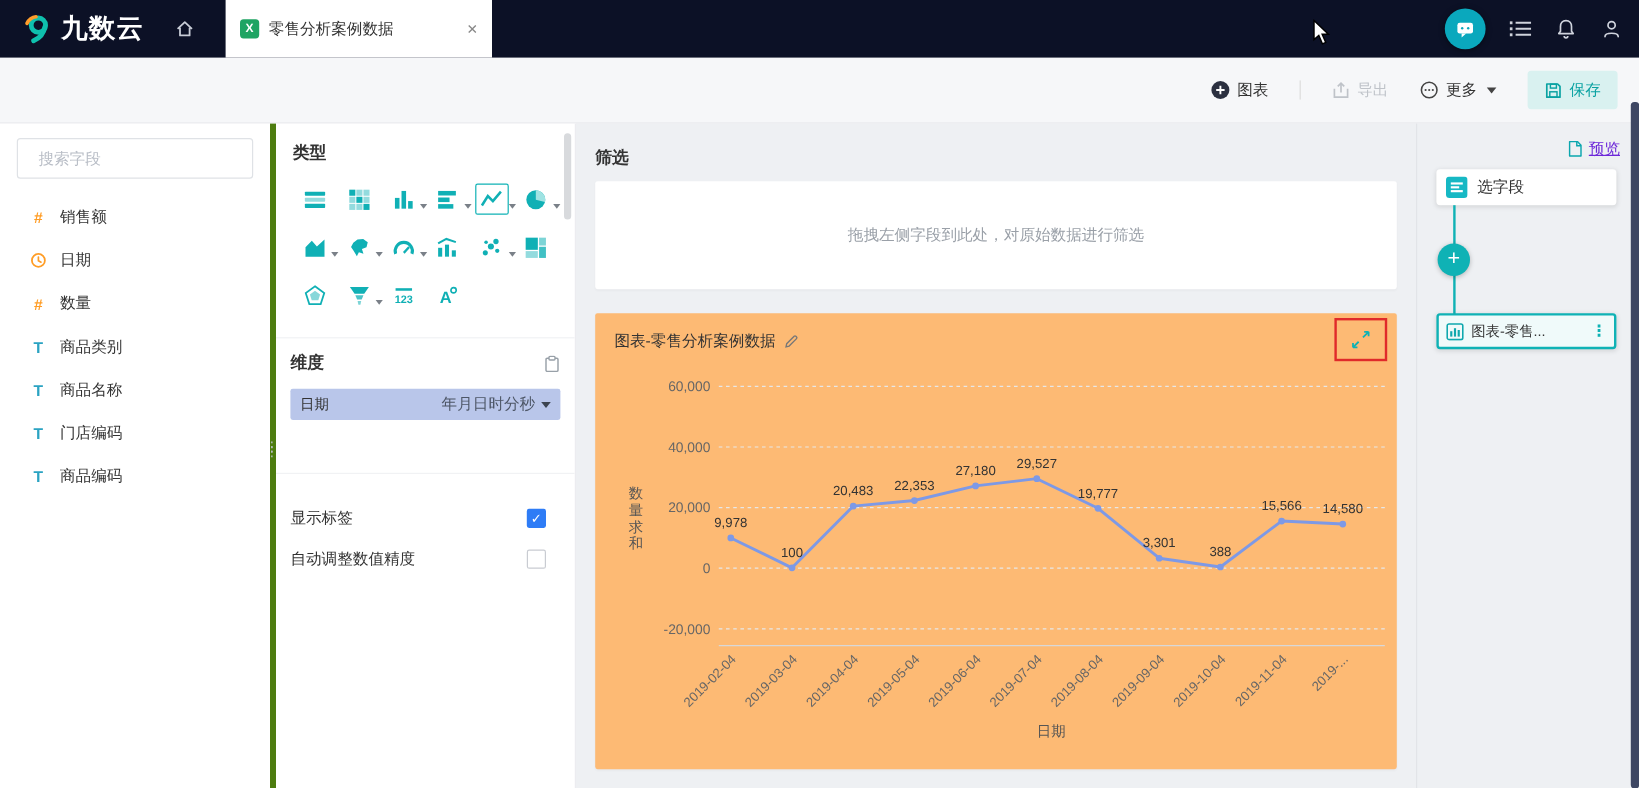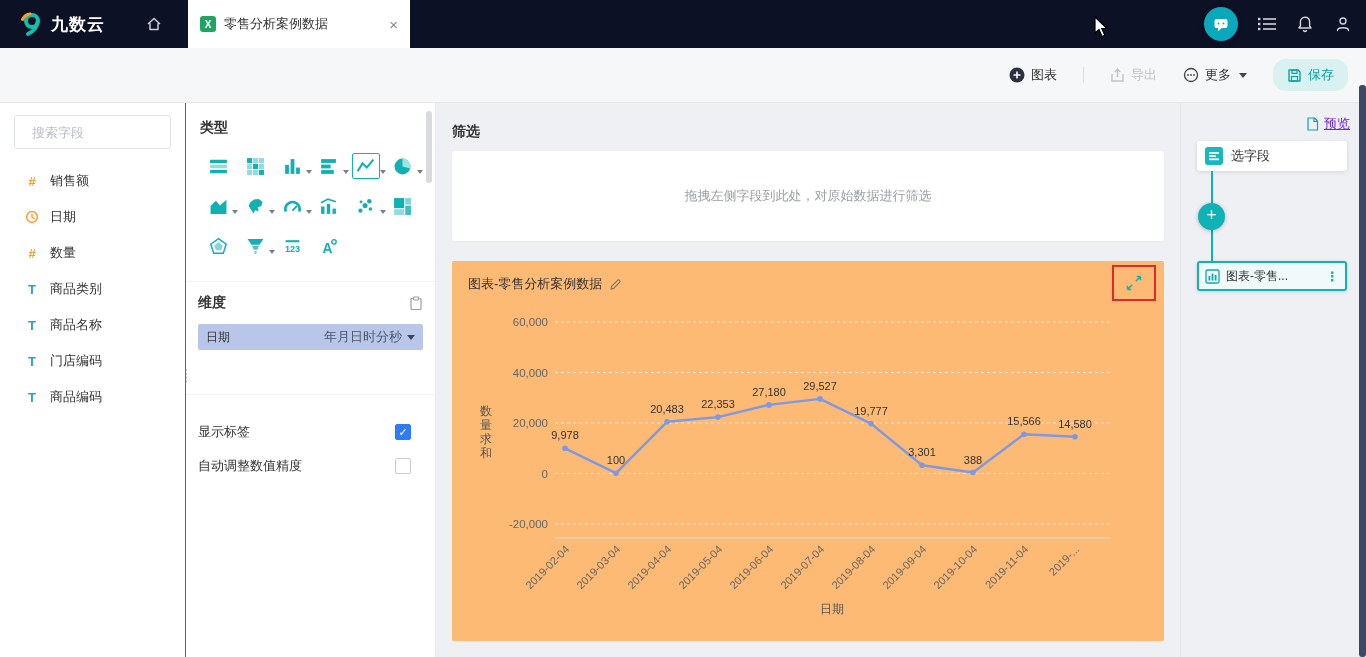--- a/index.html
+++ b/index.html
@@ -3,44 +3,44 @@
 <meta charset="utf-8">
 <style>
   * { box-sizing: border-box; margin: 0; padding: 0; }
   html,body { width:1366px; height:657px; overflow:hidden; }
   body { font-family:"Liberation Sans","DejaVu Sans",sans-serif; background:#fff; position:relative; font-size:13px; color:#333; }
   svg { display:block; font-family:inherit; }
 
   
   .topbar { height:48px; background:#0c1126; display:flex; align-items:center; position:relative; }
   .logo { display:flex; align-items:center; gap:7px; padding-left:18px; width:128px; cursor:pointer; }
-  .logo-text { color:#fff; font-size:17px; font-weight:bold; letter-spacing:1px; white-space:nowrap; }
+  .logo-text { color:#fff; font-size:22px; font-weight:bold; letter-spacing:1px; white-space:nowrap; }
   .home-btn { width:40px; height:48px; display:flex; align-items:center; justify-content:center; margin-left:6px; cursor:pointer; }
   .doc-tab { margin-left:14px; width:222px; height:48px; background:#fff; display:flex; align-items:center; gap:8px; padding:0 12px; }
   .excel-ic { width:16px; height:16px; border-radius:3px; background:#1fa463; color:#fff; font-size:10px; font-weight:bold; display:flex; align-items:center; justify-content:center; flex:none; }
   .tab-label { font-size:13px; color:#333; white-space:nowrap; }
   .tab-close { margin-left:auto; color:#888; font-size:15px; cursor:pointer; line-height:1; }
   .topbar-right { position:absolute; right:14px; top:0; height:48px; display:flex; align-items:center; gap:20px; }
   .chat-circle { width:34px; height:34px; border-radius:50%; background:#0aa8bd; display:flex; align-items:center; justify-content:center; box-shadow:0 1px 5px rgba(0,0,0,.45); cursor:pointer; }
   .tb-ic { cursor:pointer; display:flex; align-items:center; }
   .cursor { position:absolute; left:1094px; top:16px; z-index:50; }
 
   
   .toolbar { height:55px; background:#f6f7f9; border-bottom:1px solid #e6e8eb; display:flex; align-items:center; justify-content:flex-end; gap:26px; padding-right:18px; }
   .tb-item { display:flex; align-items:center; gap:6px; font-size:13px; color:#333; cursor:pointer; white-space:nowrap; }
   .tb-item.disabled { color:#bfc3c9; cursor:default; }
   .tb-divider { width:1px; height:16px; background:#ddd; }
   .caret-down { width:0; height:0; border-left:4px solid transparent; border-right:4px solid transparent; border-top:5px solid #444; margin-left:2px; }
-  .save-btn { display:flex; align-items:center; gap:6px; background:#d9f1f0; color:#0aa2a2; border:none; font-size:13px; padding:7px 14px; border-radius:13px; cursor:pointer; font-family:inherit; }
+  .save-btn { display:flex; align-items:center; gap:6px; background:#d9f1f0; color:#0aa2a2; border:none; font-size:13px; padding:7px 14px; border-radius:3px; cursor:pointer; font-family:inherit; }
 
   
   .content { display:flex; height:554px; position:relative; }
 
   
-  .fields-panel { width:186px; background:#fff; border-right:1px solid #4d7c0f; flex:none; position:relative; }
+  .fields-panel { width:230px; background:#fff; border-right:5px solid #4d7c0f; flex:none; position:relative; }
   .search-box { margin:12px 14px 0; height:34px; border:1px solid #dfe2e6; border-radius:3px; display:flex; align-items:center; gap:7px; padding:0 10px; background:#fff; }
   .search-box input { border:none; outline:none; flex:1; font-size:13px; font-family:inherit; color:#333; background:transparent; }
   .search-box input::placeholder { color:#b8bdc6; }
   #fields-list { margin-top:14px; }
   .field-row { height:36px; display:flex; align-items:center; gap:10px; padding-left:24px; cursor:grab; }
   .fi { width:16px; text-align:center; flex:none; display:flex; justify-content:center; }
   .fi-num { color:#ff9d26; font-weight:bold; font-size:13px; display:block; }
   .fi-text { color:#2ba3c2; font-weight:bold; font-size:13px; display:block; }
   .field-label { font-size:13px; color:#333; }
   .resize-handle { position:absolute; right:-6px; top:268px; width:10px; color:#b9bec6; font-size:11px; letter-spacing:-1px; line-height:4px; z-index:5; cursor:col-resize; }

